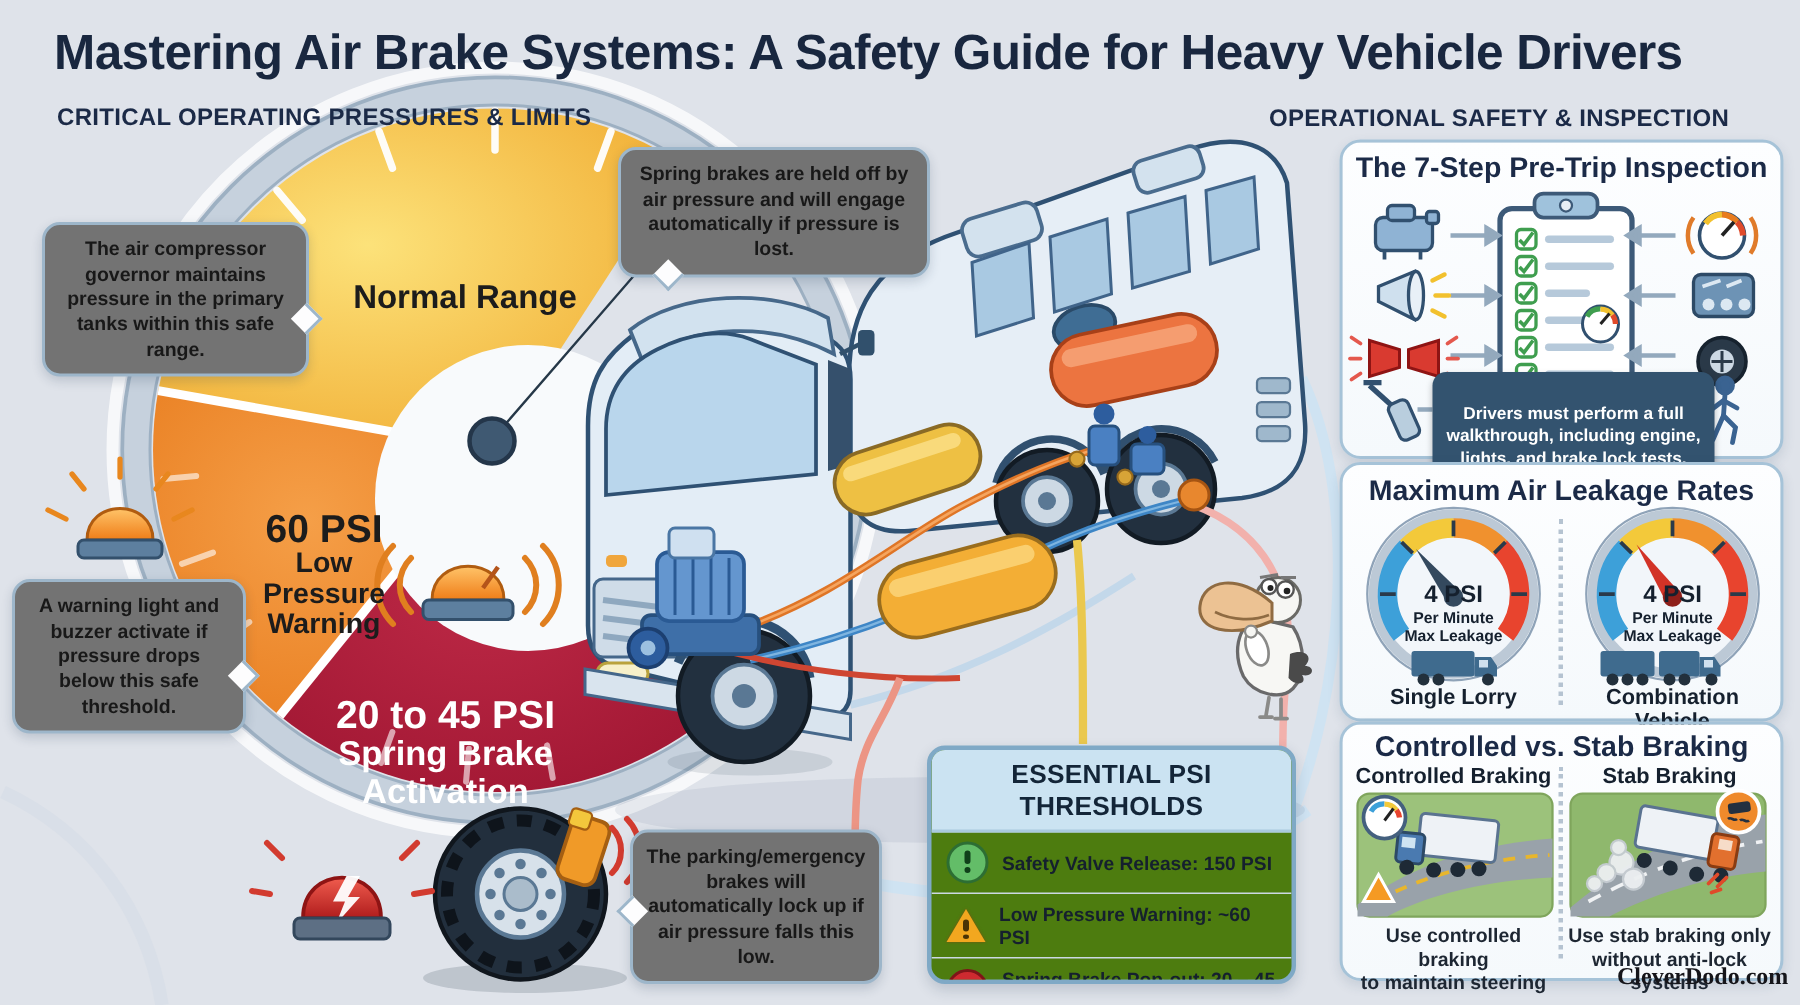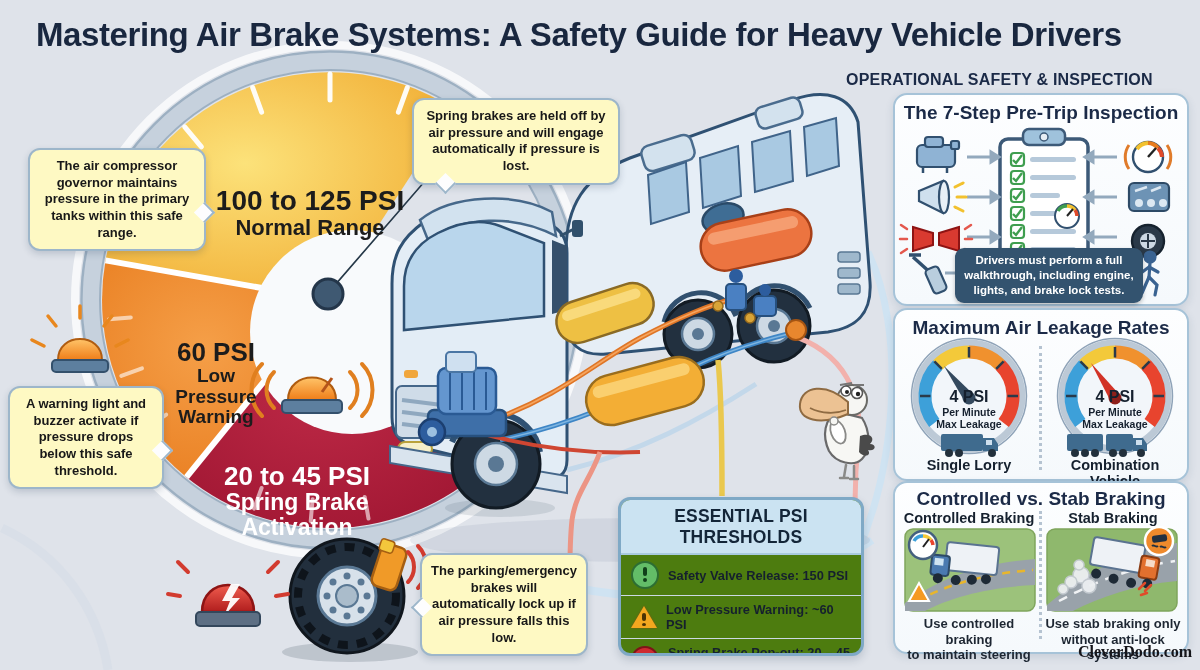--- a/index.html
+++ b/index.html
@@ -9,21 +9,21 @@
   .center{text-align:center;}
   .preline{white-space:pre-line;}
   #title{left:36px;top:16px;width:1150px;font-size:33px;font-weight:800;letter-spacing:-0.4px;color:#19273f;z-index:7;}
   .sec-header{font-size:16px;font-weight:800;color:#1b2a47;letter-spacing:.2px;z-index:7;}
   #scene{left:0;top:0;z-index:1;}
   
   .gz{z-index:5;line-height:1.08;}
   .gz .v{font-weight:800;}
   .gz .l{font-weight:700;}
   
-  .callout{z-index:6;background:#fef9c3;border:2px solid #9db6ca;border-radius:12px;
+  .callout{z-index:6;background:#737373;border:2px solid #9db6ca;border-radius:12px;
     box-shadow:0 3px 7px rgba(30,50,80,.18);padding:8px 9px;font-size:13px;font-weight:700;
     color:#181818;text-align:center;line-height:1.28;}
   .tail{position:absolute;width:13px;height:13px;background:#fdfdfe;transform:rotate(45deg);}
   .tail.r{right:-8px;top:55%;border-right:2px solid #9db6ca;border-top:2px solid #9db6ca;}
   .tail.l{left:-8px;top:45%;border-left:2px solid #9db6ca;border-bottom:2px solid #9db6ca;}
   .tail.b{bottom:-8px;left:24px;border-right:2px solid #9db6ca;border-bottom:2px solid #9db6ca;}
   
   #psi-box{left:618px;top:497px;width:240px;height:153px;background:#4d7c0f;border:3px solid #7fa9c6;
     border-radius:12px;box-shadow:0 4px 9px rgba(30,50,80,.18);z-index:6;overflow:hidden;}
   #psi-box .hd{background:#cbe3f2;border-bottom:2px solid #a9cade;padding:6px 0 5px;
@@ -41,21 +41,21 @@
     border-bottom:22px solid #f2a71f;position:relative;flex:none;filter:drop-shadow(0 0 1px #7a5210);}
   .ic-tri i{position:absolute;left:-2px;top:7px;width:4px;height:8px;background:#4a3305;border-radius:2px;}
   .ic-tri b{position:absolute;left:-2px;top:17px;width:4px;height:3px;background:#4a3305;border-radius:50%;}
   .ic-red{width:24px;height:24px;border-radius:50%;background:#ce2a30;border:2.5px solid #7e1418;
     color:#fff;font-size:7.5px;font-weight:800;display:flex;align-items:center;justify-content:center;flex:none;}
   
   .panel{background:linear-gradient(#fdfeff,#f5f9fc);border:2.5px solid #a6c3d8;border-radius:14px;
     box-shadow:0 3px 8px rgba(40,70,100,.13);z-index:4;}
   .p-title{position:absolute;left:0;right:0;top:7px;text-align:center;font-size:19px;font-weight:800;color:#1b2a47;}
   #insp-note{position:absolute;left:60px;top:153px;width:176px;background:#33536f;border-radius:9px;
-    padding:5px 6px;font-size:11.5px;font-weight:700;color:#fff;text-align:center;line-height:1.3;z-index:3;
+    padding:21px 6px;font-size:11.5px;font-weight:700;color:#fff;text-align:center;line-height:1.3;z-index:3;
     box-shadow:0 2px 4px rgba(0,0,0,.25);}
   .lk-val{position:absolute;width:104px;text-align:center;color:#15202e;line-height:1.15;}
   .lk-val .v{font-size:16px;font-weight:800;}
   .lk-val .s{font-size:10.5px;font-weight:800;}
   .lk-lab{position:absolute;width:140px;text-align:center;font-size:14.5px;font-weight:800;color:#15202e;}
   .dotted-div{position:absolute;border-left:3px dotted #b5c3d1;}
   .bk-head{position:absolute;width:132px;text-align:center;font-size:14.5px;font-weight:800;color:#15202e;}
   .bk-cap{position:absolute;width:136px;text-align:center;font-size:13px;font-weight:700;color:#1d2632;line-height:1.2;}
   #footer{left:1078px;top:643px;width:112px;text-align:right;font-family:"Liberation Serif",serif;
     font-size:16px;font-weight:600;color:#15151a;z-index:7;}
@@ -295,24 +295,24 @@
       <g stroke="#8a8a88" stroke-width="2.5" stroke-linecap="round">
         <line x1="50" y1="91" x2="48" y2="103"></line>
           <line x1="58" y1="92" x2="58" y2="104"></line>
         <line x1="44" y1="104" x2="52" y2="104"></line>
           <line x1="54" y1="105" x2="62" y2="105"></line>
       </g>
     </g>
   </svg>
 
   <div id="title" class="abs">Mastering Air Brake Systems: A Safety Guide for Heavy Vehicle Drivers</div>
+  <div class="abs sec-header" style="left:38px;top:70px;">CRITICAL OPERATING PRESSURES &amp; LIMITS</div>
   <div class="abs sec-header" style="left:846px;top:71px;">OPERATIONAL SAFETY &amp; INSPECTION</div>
 
   <div class="abs gz center" style="left:180px;top:186px;width:260px;color:#1c1c1c;">
-    <div class="v" style="font-size:28px;">100 to 125 PSI</div>
     <div class="l" style="font-size:22px;">Normal Range</div>
   </div>
   <div class="abs gz center" style="left:160px;top:338px;width:112px;color:#1c1c1c;">
     <div class="v" style="font-size:26px;">60 PSI</div>
     <div class="l" style="font-size:19px;">Low Pressure Warning</div>
   </div>
   <div class="abs gz center" style="left:218px;top:462px;width:158px;color:#ffffff;">
     <div class="v" style="font-size:26px;">20 to 45 PSI</div>
     <div class="l" style="font-size:23px;">Spring Brake Activation</div>
   </div>

